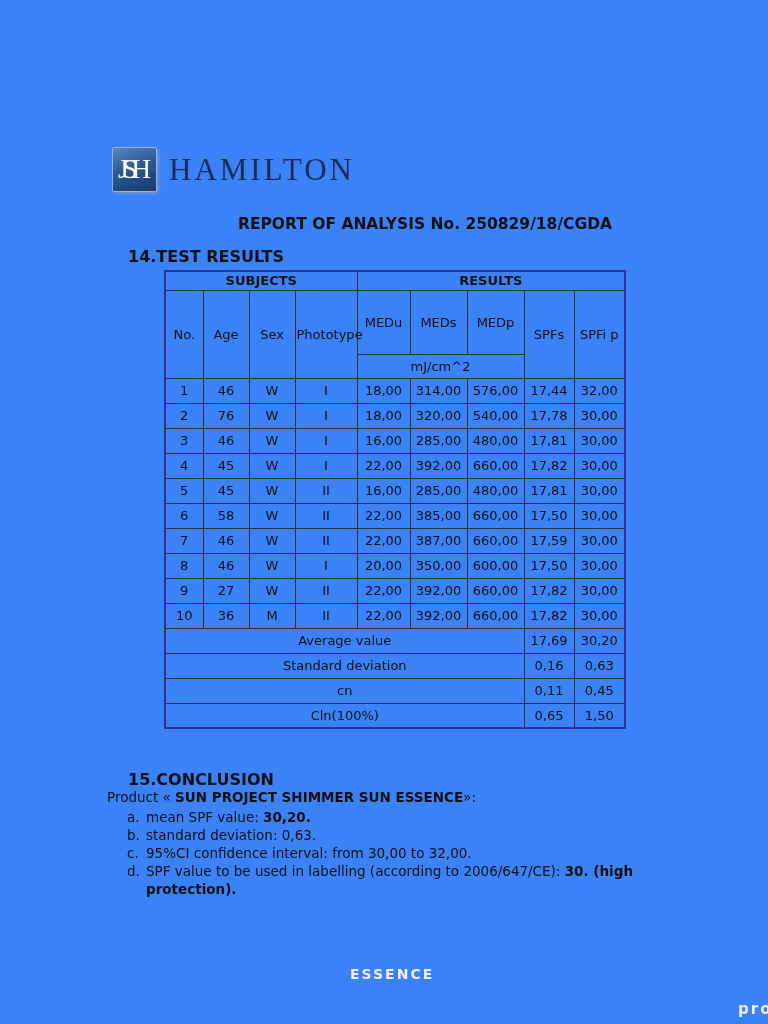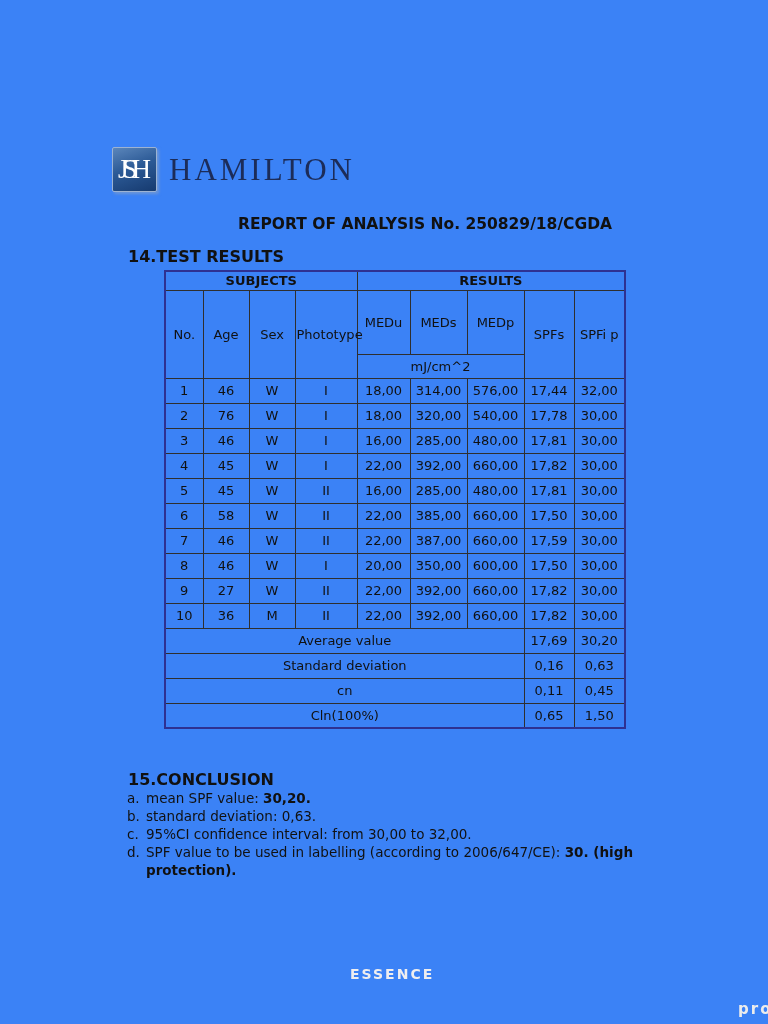--- a/index.html
+++ b/index.html
@@ -247,20 +247,21 @@
           <td>0,65</td>
           <td>1,50</td>
         </tr>
       </tbody>
     </table>
   </div>
 
   <div class="sec-heading sec-15">15.CONCLUSION</div>
 
   <div class="conclusion">
+    <div class="product-line"><span>Product « </span><span class="b">SUN PROJECT SHIMMER SUN ESSENCE</span><span>»:</span></div>
 
     <div class="c-item">
       <span class="c-letter">a.</span>
       <span><span>mean SPF value: </span><span class="bu"></span><span class="b"></span><span class="b">30,20.</span></span>
     </div>
     <div class="c-item">
       <span class="c-letter">b.</span>
       <span><span>standard deviation: 0,63.</span><span class="bu"></span><span class="b"></span><span class="b"></span></span>
     </div>
     <div class="c-item">

